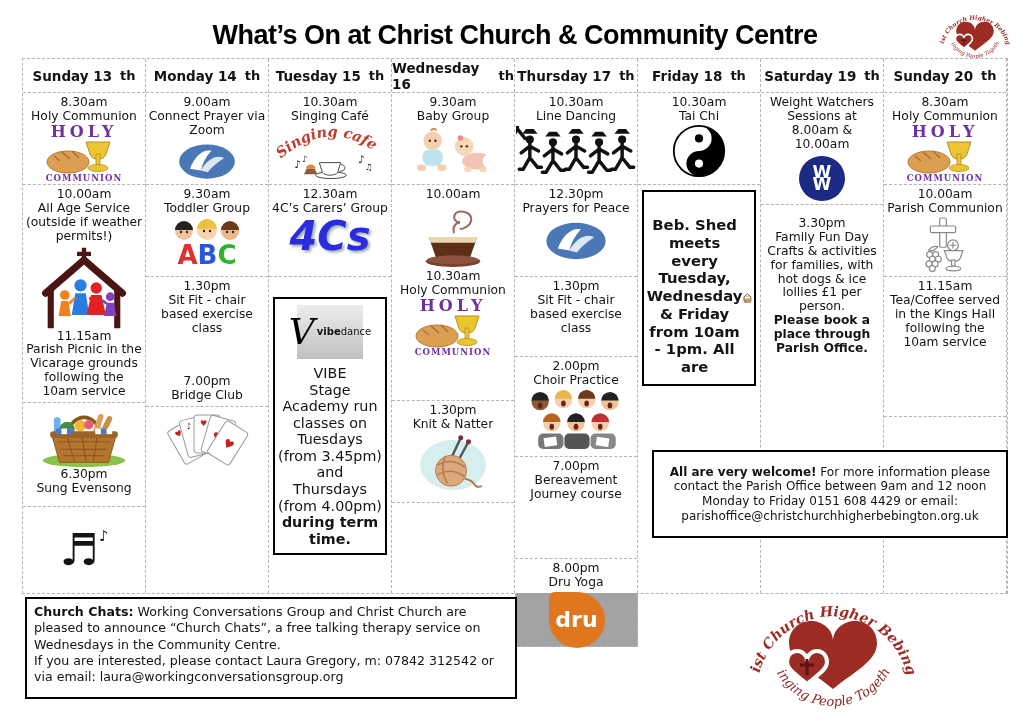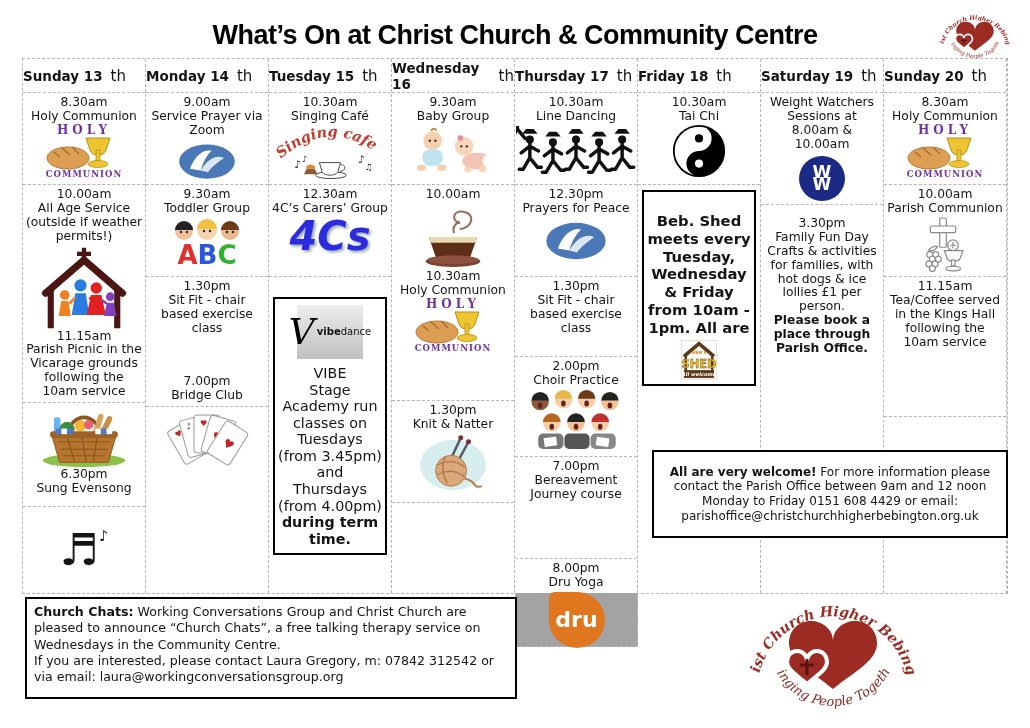--- a/index.html
+++ b/index.html
@@ -1,41 +1,41 @@
 <!DOCTYPE html>
 <html><head>
 <meta charset="utf-8">
 <style>
   html,body{margin:0;padding:0;}
   body{width:1030px;height:728px;background:#fff;font-family:"DejaVu Sans",sans-serif;color:#141414;position:relative;overflow:hidden;}
   .title{position:absolute;top:20px;left:85px;width:860px;text-align:center;font-family:"Liberation Sans",sans-serif;font-weight:700;font-size:27px;letter-spacing:-0.5px;color:#000;}
   .grid{position:absolute;left:22px;top:58px;width:984px;height:534px;border:1px dashed #b5b5b5;display:flex;background:#fff;}
   .col{width:12.5%;display:flex;flex-direction:column;border-right:1px dashed #b5b5b5;box-sizing:border-box;min-width:0;}
   .col:last-child{border-right:none;}
-  .hdr{height:34px;min-height:34px;border-bottom:1px dashed #b5b5b5;display:flex;align-items:center;justify-content:flex-start;font-weight:700;font-size:13.5px;box-sizing:border-box;gap:8px;}
-  .hdr sup{font-size:15px;font-weight:400;}
+  .hdr{height:34px;min-height:34px;border-bottom:1px dashed #b5b5b5;display:flex;align-items:center;justify-content:center;font-weight:700;font-size:13.5px;box-sizing:border-box;gap:8px;}
+  .hdr sup{font-size:13px;font-weight:700;}
   .cell{box-sizing:border-box;padding:3px 2px;text-align:center;font-size:12.3px;line-height:1.13;display:flex;flex-direction:column;align-items:center;min-height:0;}
   .cb{border-bottom:1px dashed #b5b5b5;}
   .grow{flex:1;}
   .sb{justify-content:space-between;}
   .t,.n{width:100%;}
   .b{font-weight:700;}
   
-  .hcw1{color:#7030a0;font-weight:700;font-family:"DejaVu Serif",serif;letter-spacing:4px;font-size:12px;line-height:1;}
+  .hcw1{color:#7030a0;font-weight:700;font-family:"DejaVu Serif",serif;letter-spacing:4px;font-size:16px;line-height:1;}
   .hcw2{color:#7030a0;font-weight:700;font-family:"DejaVu Serif",serif;letter-spacing:1px;font-size:8.5px;line-height:1;}
   .fourcs{color:#2b2be0;font-weight:700;font-style:italic;font-size:40px;line-height:1;text-shadow:2px 2px 3px #9aa;}
   .clef{font-size:44px;line-height:1;}
   .clef-s{font-size:15px;vertical-align:top;}
   .abc{font-weight:700;font-size:26px;line-height:1;}
   .abc .a{color:#e03030}.abc .bl{color:#2a55dd}.abc .c{color:#30b230}
   .vibe-box{margin:20px 4px 0;border:2.5px solid #000;background:#fff;padding:6px 3px;font-size:14.3px;line-height:1.16;width:calc(100% - 8px);box-sizing:border-box;}
   .vibelogo{width:66px;height:54px;background:linear-gradient(#ededed,#c0c0c0);display:flex;align-items:center;justify-content:center;gap:2px;margin:0 auto 6px;}
   .vibelogo .v{font-family:"DejaVu Serif",serif;font-size:36px;font-style:italic;line-height:.9;color:#000;}
   .vibelogo .vd{font-size:10px;color:#111;}
-  .shed-box{margin:5px 4px 0;border:2.5px solid #000;background:#fff;padding:20px 2px 4px;font-size:14.8px;font-weight:700;line-height:1.2;display:flex;flex-direction:column;align-items:center;height:196px;box-sizing:border-box;width:calc(100% - 8px);}
+  .shed-box{margin:5px 4px 0;border:2.5px solid #000;background:#fff;padding:20px 2px 4px;font-size:14.8px;font-weight:700;line-height:1.2;display:flex;flex-direction:row;align-items:center;height:196px;box-sizing:border-box;width:calc(100% - 8px);}
   .bj-logo{width:106px;height:54px;background:#a18a66;color:#fff;display:flex;flex-direction:column;align-items:center;justify-content:center;line-height:1;margin-top:4px;}
   .bj-top{font-size:8px;display:flex;align-items:center;gap:3px;font-weight:700;}
   .bj-slash{display:inline-block;width:1px;height:11px;background:#fff;transform:rotate(18deg);}
   .bj-j{font-family:"DejaVu Serif",serif;font-style:italic;font-size:21px;margin-top:1px;}
   .bj-tag{font-size:6.5px;margin-top:3px;align-self:flex-end;margin-right:14px;}
   .dru-logo{width:56px;height:56px;background:#e0761e;border-radius:10% 50% 50% 50%;display:flex;align-items:center;justify-content:center;color:#fff;font-weight:700;font-size:22px;}
   .ww-logo{width:46px;height:46px;border-radius:50%;background:#1b2a85;color:#fff;display:flex;flex-direction:column;align-items:center;justify-content:center;font-weight:700;font-size:17px;line-height:.72;margin-top:4px;}
   .dru-ext{position:absolute;left:50%;top:100%;width:12.5%;height:54px;border-left:1px dashed #b5b5b5;border-right:1px dashed #b5b5b5;border-bottom:1px dashed #b5b5b5;box-sizing:border-box;display:flex;align-items:center;justify-content:center;background:#a3a3a3;}
   .welcome-box{position:absolute;left:652px;top:450px;width:356px;height:88px;border:2px solid #000;background:#fff;box-sizing:border-box;display:flex;align-items:center;justify-content:center;text-align:center;font-size:12px;line-height:1.22;padding:2px 6px;z-index:6;}
   .chats-box{position:absolute;left:25px;top:597px;width:492px;height:102px;border:2px solid #000;background:#fff;box-sizing:border-box;font-size:12.6px;line-height:1.3;padding:5px 7px;z-index:6;text-align:left;}
@@ -134,21 +134,21 @@
     </div>
   </div>
 
   <div class="col">
     <div class="hdr">
         <span>Monday 14</span>
         <sup>th</sup>
       </div>
     <div class="cell cb" style="height:92px">
       <div class="t">9.00am</div>
-      <div class="n">Service Prayer via Zoom</div>
+      <div class="n">Connect Prayer via Zoom</div>
       <svg width="66" height="44" viewBox="0 0 66 46" class="mt2">
         <ellipse cx="33" cy="24" rx="31" ry="19" fill="#4a77b5"></ellipse>
         <path d="M14,32 C20,16 30,10 38,12 C32,18 28,26 26,34 Z" fill="#fff"></path>
         <path d="M26,34 C34,20 44,16 52,20 C46,24 38,30 34,36 Z" fill="#dce6f5"></path>
       </svg>
     </div>
     <div class="cell cb" style="height:92px">
       <div class="t">9.30am</div>
       <div class="n">Toddler Group</div>
       <svg width="78" height="24" viewBox="0 0 78 24" class="mt2">

